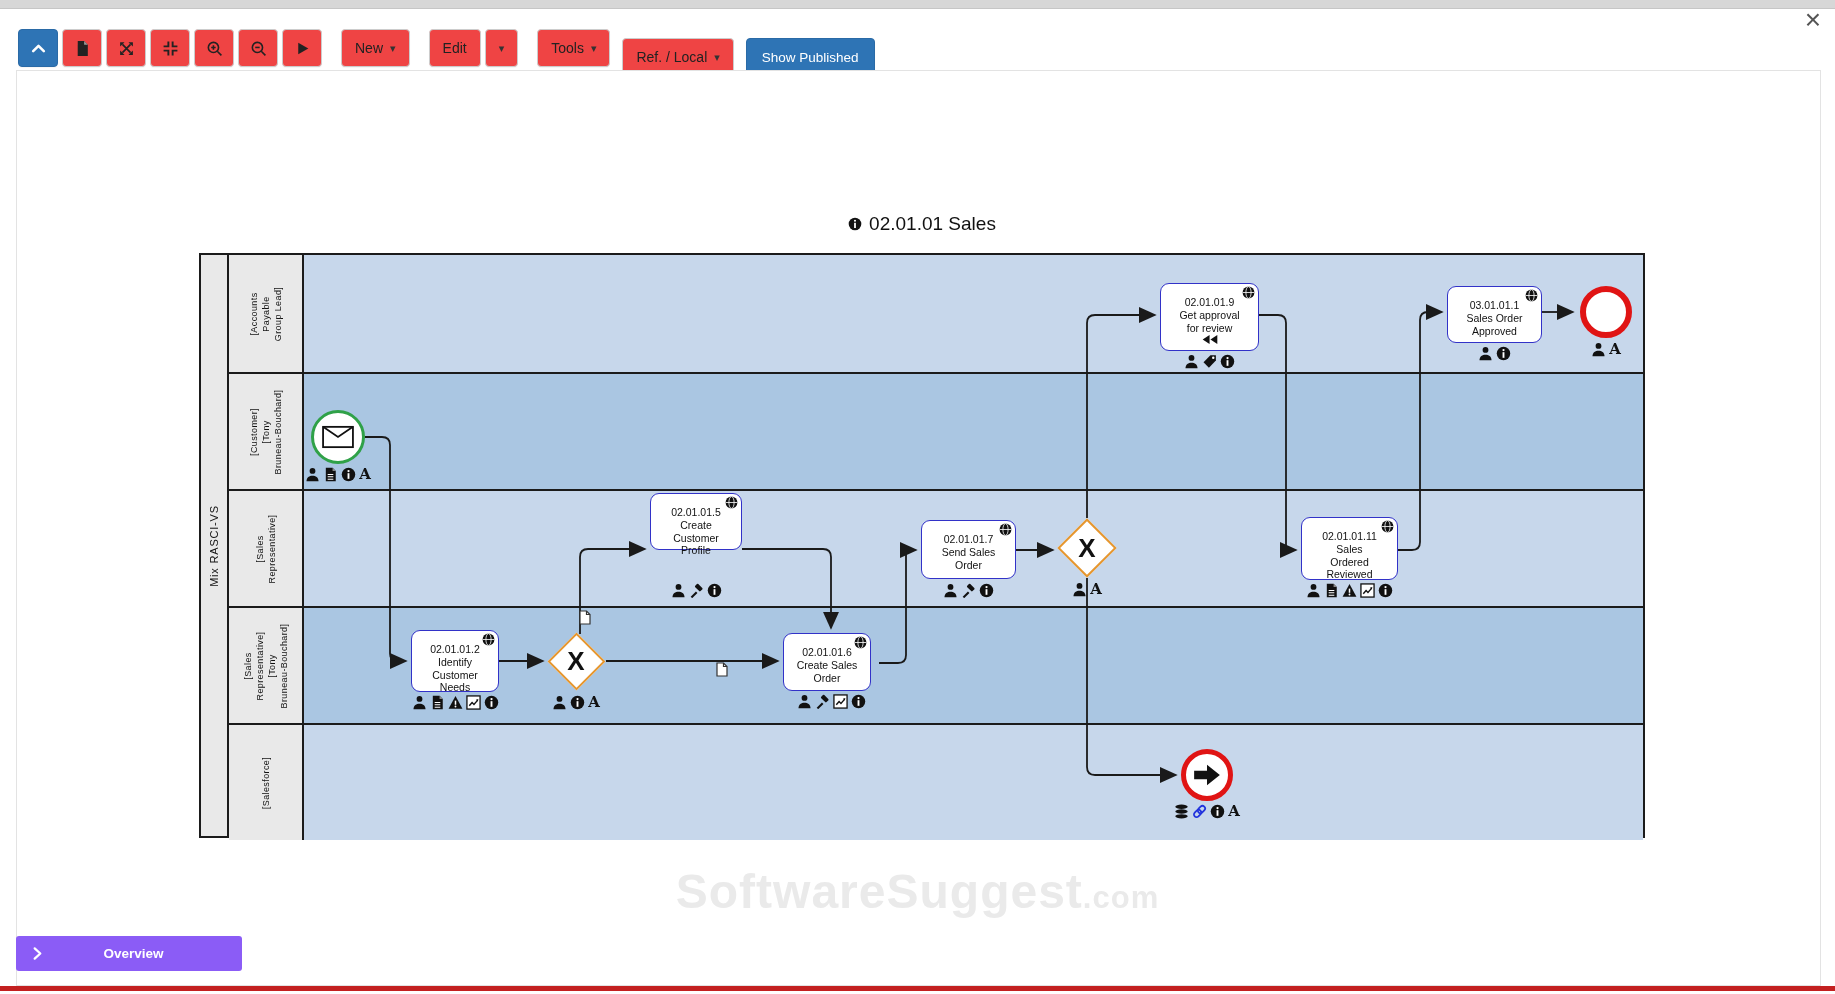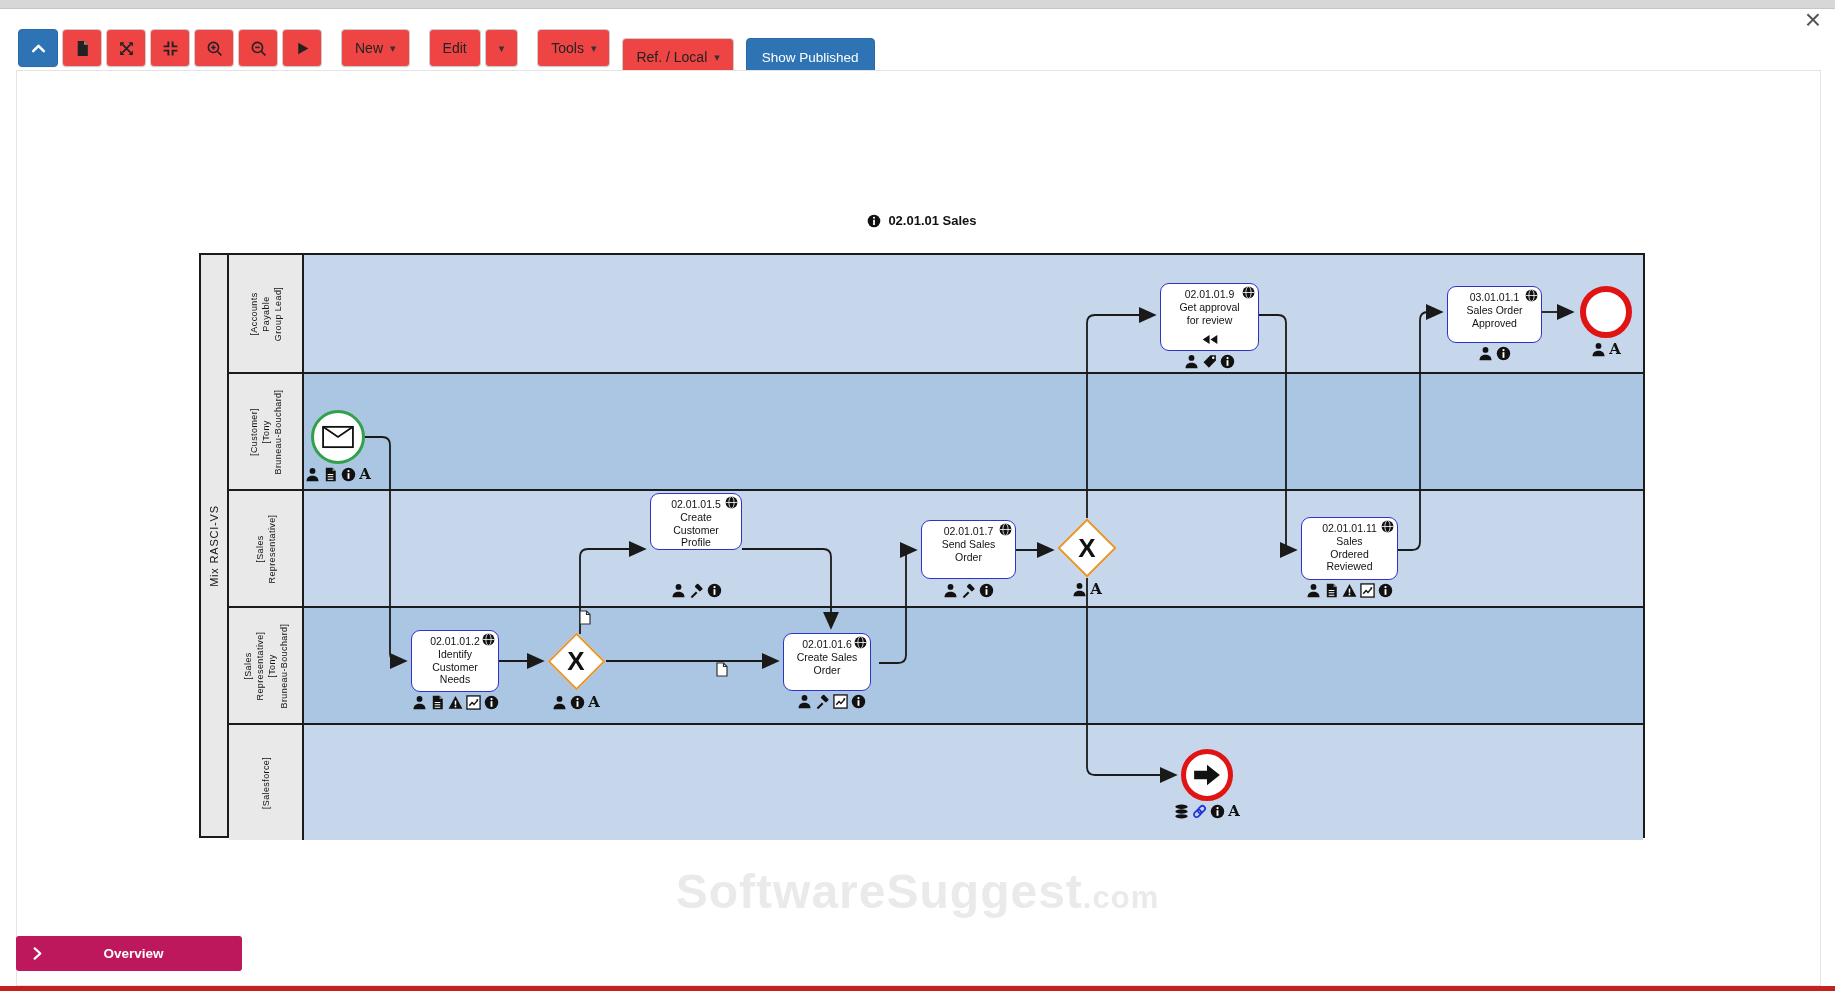--- a/index.html
+++ b/index.html
@@ -16,37 +16,37 @@
   .tb.dd{padding:0 13px;min-width:0;}
   .tb .caret{font-size:11px;margin-left:7px;color:#333;}
   .gap-lg{margin-left:15px;}
   .gap-sm{margin-left:8px;margin-top:18px;}
   .tb.showpub{background:#2e74b5;border-color:#2a6aa6;color:#fff;padding:0 15px;font-size:13.5px;}
   .ic{display:inline-flex;width:17px;height:17px;}
   .ic svg{width:100%;height:100%;}
   
   .panel{position:absolute;left:16px;top:70px;width:1803px;height:914px;border:1px solid #e3e3e3;background:#fff;}
   .dg-title{position:absolute;left:199px;top:213px;width:1446px;display:flex;align-items:center;justify-content:center;
-            gap:7px;font-weight:bold;font-size:13px;color:#111;}
+            gap:7px;font-weight:normal;font-size:19px;color:#111;}
   .dg-title .ic{width:14px;height:14px;}
   
   #pool{position:absolute;border:2px solid #1b1b1b;display:flex;box-sizing:border-box;background:#fff;}
   .pool-head{width:26px;background:#e9e9e9;border-right:2px solid #1b1b1b;position:relative;flex:none;}
   .pool-right{flex:1;display:flex;flex-direction:column;}
   .lane{display:flex;flex:none;box-sizing:border-box;}
   .lane + .lane{border-top:2px solid #1b1b1b;}
   .lane-label{width:73px;flex:none;background:#e9e9e9;border-right:2px solid #1b1b1b;position:relative;}
   .lane-body{flex:1;}
   .rot{position:absolute;top:50%;left:50%;transform:translate(-50%,-50%) rotate(-90deg);
        white-space:pre-line;text-align:center;font-size:9px;line-height:1.35;letter-spacing:.4px;color:#111;width:max-content;}
   .pool-head .rot{font-size:11px;letter-spacing:.8px;}
   
   #flow-layer{position:absolute;left:0;top:0;}
   .task{position:absolute;background:#fff;border:1.6px solid #3232c8;border-radius:9px;box-sizing:border-box;
-        font-size:10.5px;line-height:1.22;text-align:center;padding-top:4px;color:#111;}
+        font-size:10.5px;line-height:1.22;text-align:center;padding-top:12px;color:#111;}
   .task-label{white-space:pre-line;}
   .globe{position:absolute;top:2px;right:3px;width:13px;height:13px;display:inline-flex;}
   .globe svg{width:100%;height:100%;}
   .task-marker{position:absolute;bottom:5px;left:50%;transform:translateX(-50%);width:17px;height:11px;display:inline-flex;}
   .task-marker svg{width:100%;height:100%;}
   .gw{position:absolute;}
   .gw-d{position:absolute;inset:0;background:#fff;border:2px solid #e6962e;transform:rotate(45deg);box-sizing:border-box;}
   .gw-x{position:absolute;inset:0;display:flex;align-items:center;justify-content:center;
         font-weight:bold;font-size:26px;color:#111;}
   .ev{position:absolute;background:#fff;border-radius:50%;box-sizing:border-box;display:flex;align-items:center;justify-content:center;}
@@ -56,21 +56,21 @@
   .bicon svg{width:100%;height:100%;}
   .a-glyph{font-family:"DejaVu Serif",serif;font-weight:bold;font-size:15px;line-height:15px;color:#111;}
   .cmarker{position:absolute;width:12px;height:15px;display:inline-flex;}
   .cmarker svg{width:100%;height:100%;}
   
   .watermark{position:absolute;left:0;top:864px;width:1835px;text-align:center;
              font-weight:bold;color:#eaeaea;letter-spacing:1px;user-select:none;}
   .wm-main{font-size:48px;}
   .wm-suffix{font-size:31px;}
   
-  .overview{position:absolute;left:16px;top:936px;width:226px;height:35px;background:#be185d;border-radius:3px;
+  .overview{position:absolute;left:16px;top:936px;width:226px;height:35px;background:#8b5cf6;border-radius:3px;
             display:flex;align-items:center;color:#fff;cursor:pointer;}
   .overview .ic{width:15px;height:15px;margin-left:14px;}
   .ov-label{flex:1;text-align:center;font-size:13.5px;font-weight:bold;margin-right:20px;}
   .red-bar{position:absolute;left:0;top:986px;width:1835px;height:5px;background:#c32020;}
 </style>
 </head>
 <body>
 
 <div id="screen">
   <div class="top-strip"></div>

